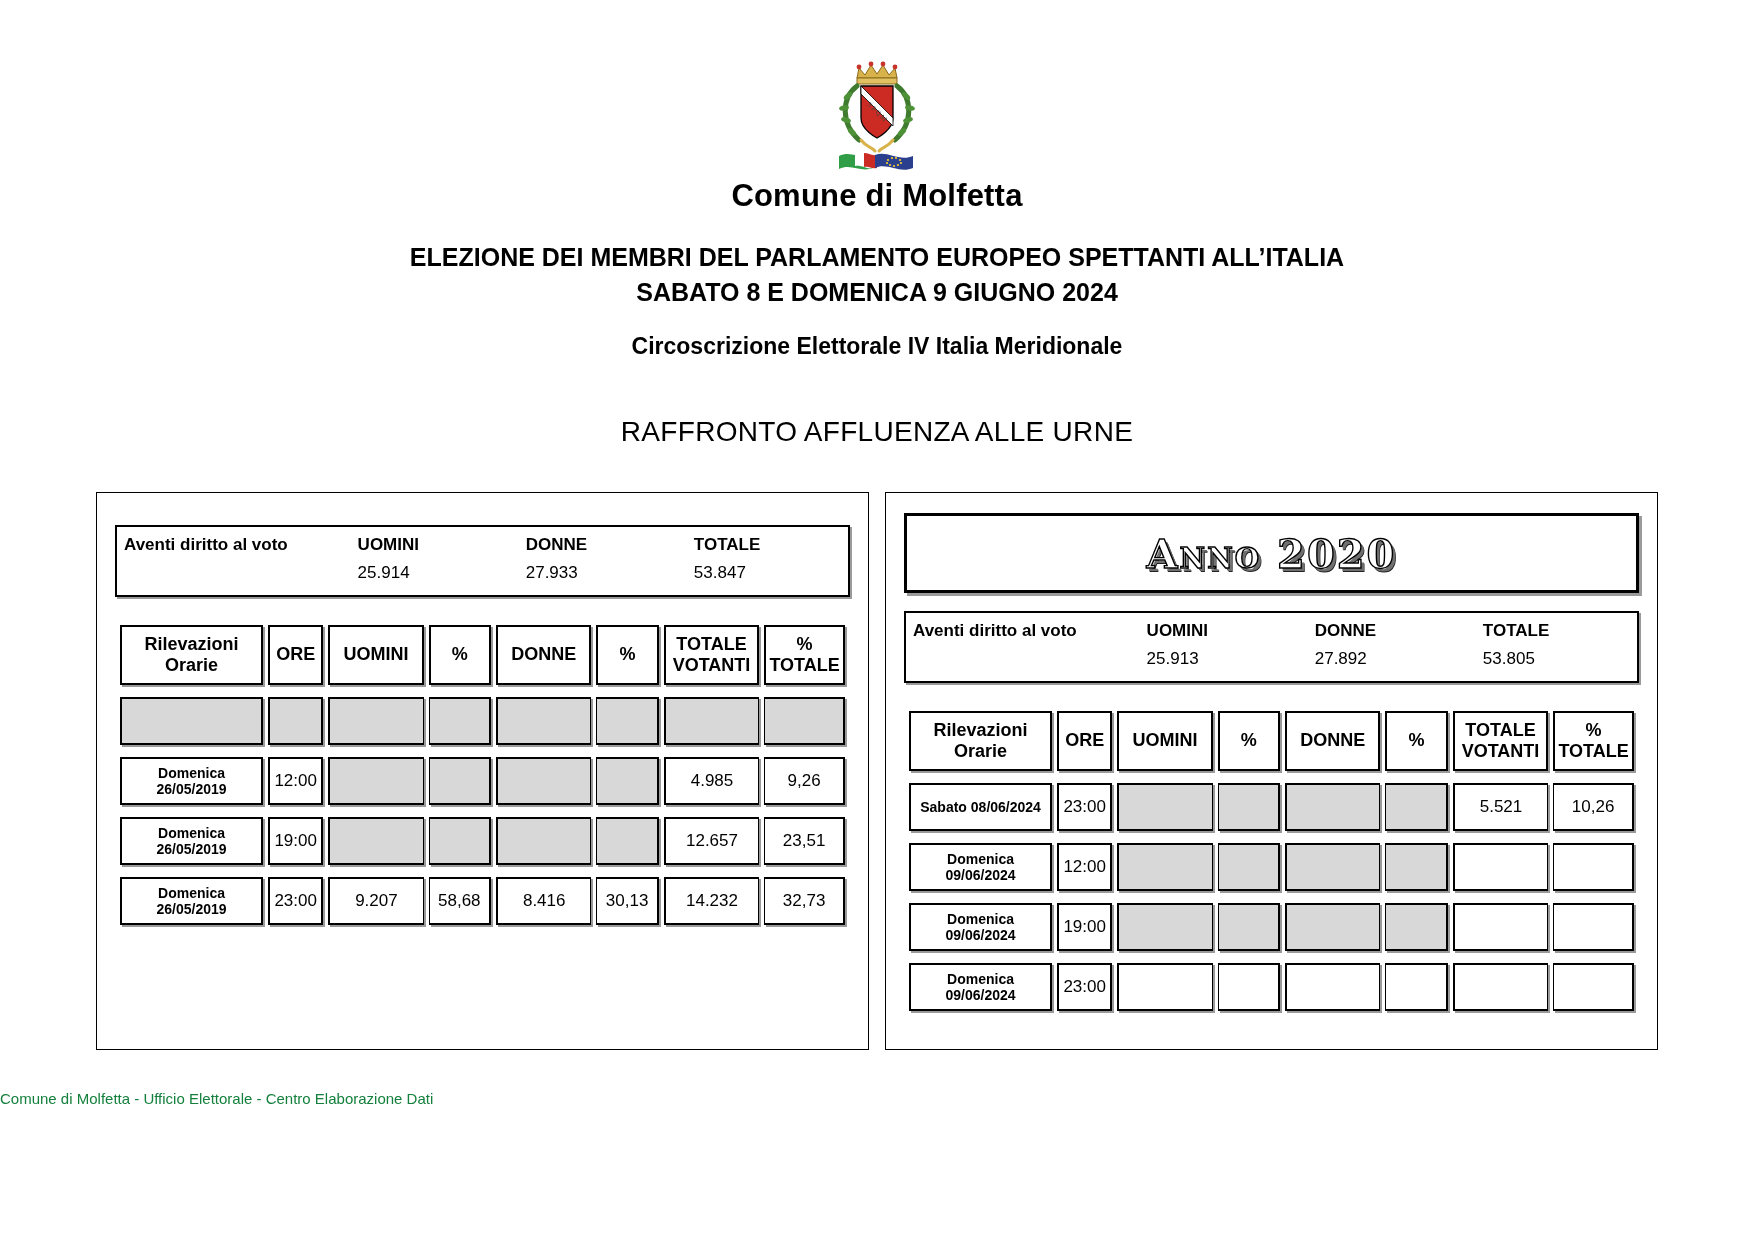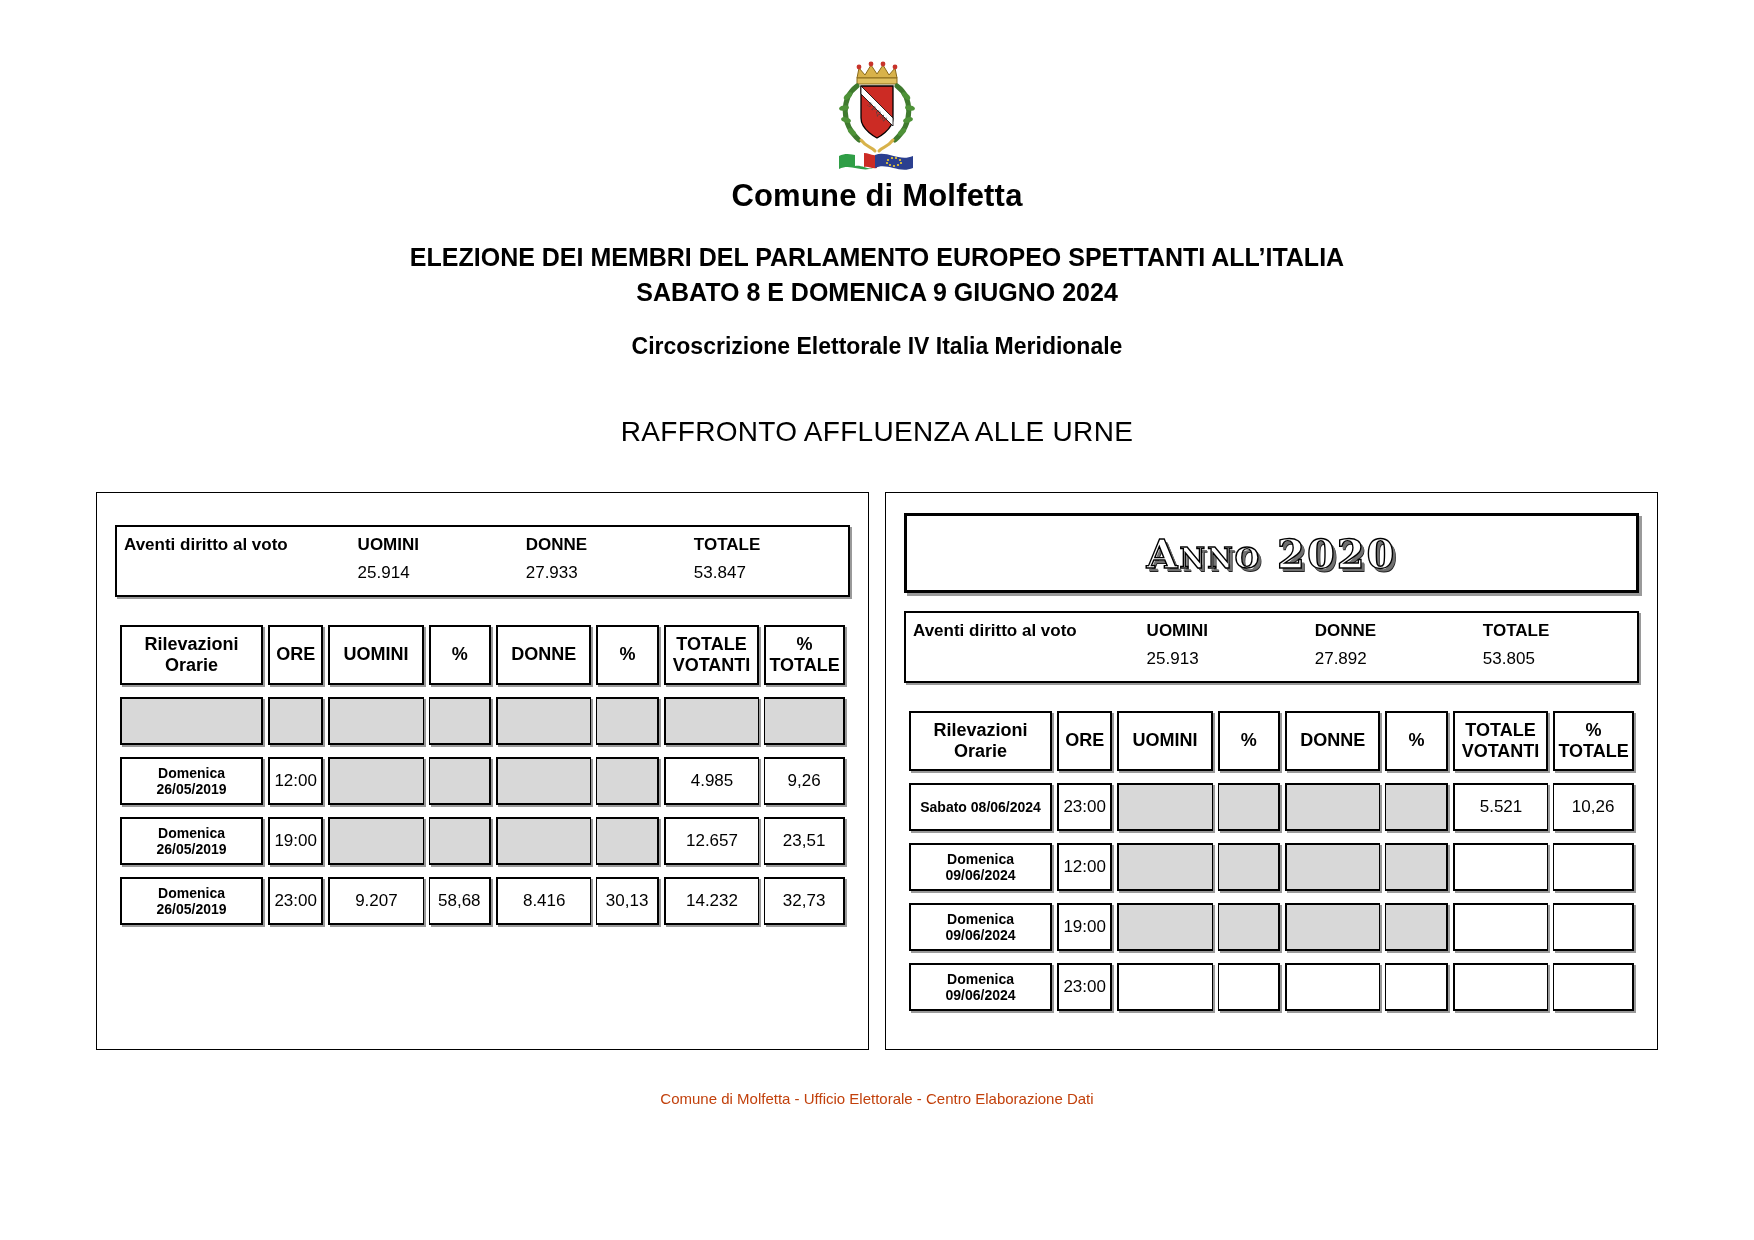--- a/index.html
+++ b/index.html
@@ -163,24 +163,24 @@
   }
   tr.blank-row td {
     background: #d8d8d8;
   }
 
   
   .vtable td.pair-l { border-right-width: 1px; }
   .vtable td.pair-r { border-left-width: 1px; }
 
   .footer {
-    text-align: center;
+    text-align: left;
     font-size: 15px;
     margin-top: 40px;
-    color: #c2410c;
+    color: #15803d;
   }
 </style>
 </head>
 <body>
 
 <div class="doc-header">
 
   <svg class="crest" viewBox="0 0 120 118" aria-hidden="true">
 
     <g>

